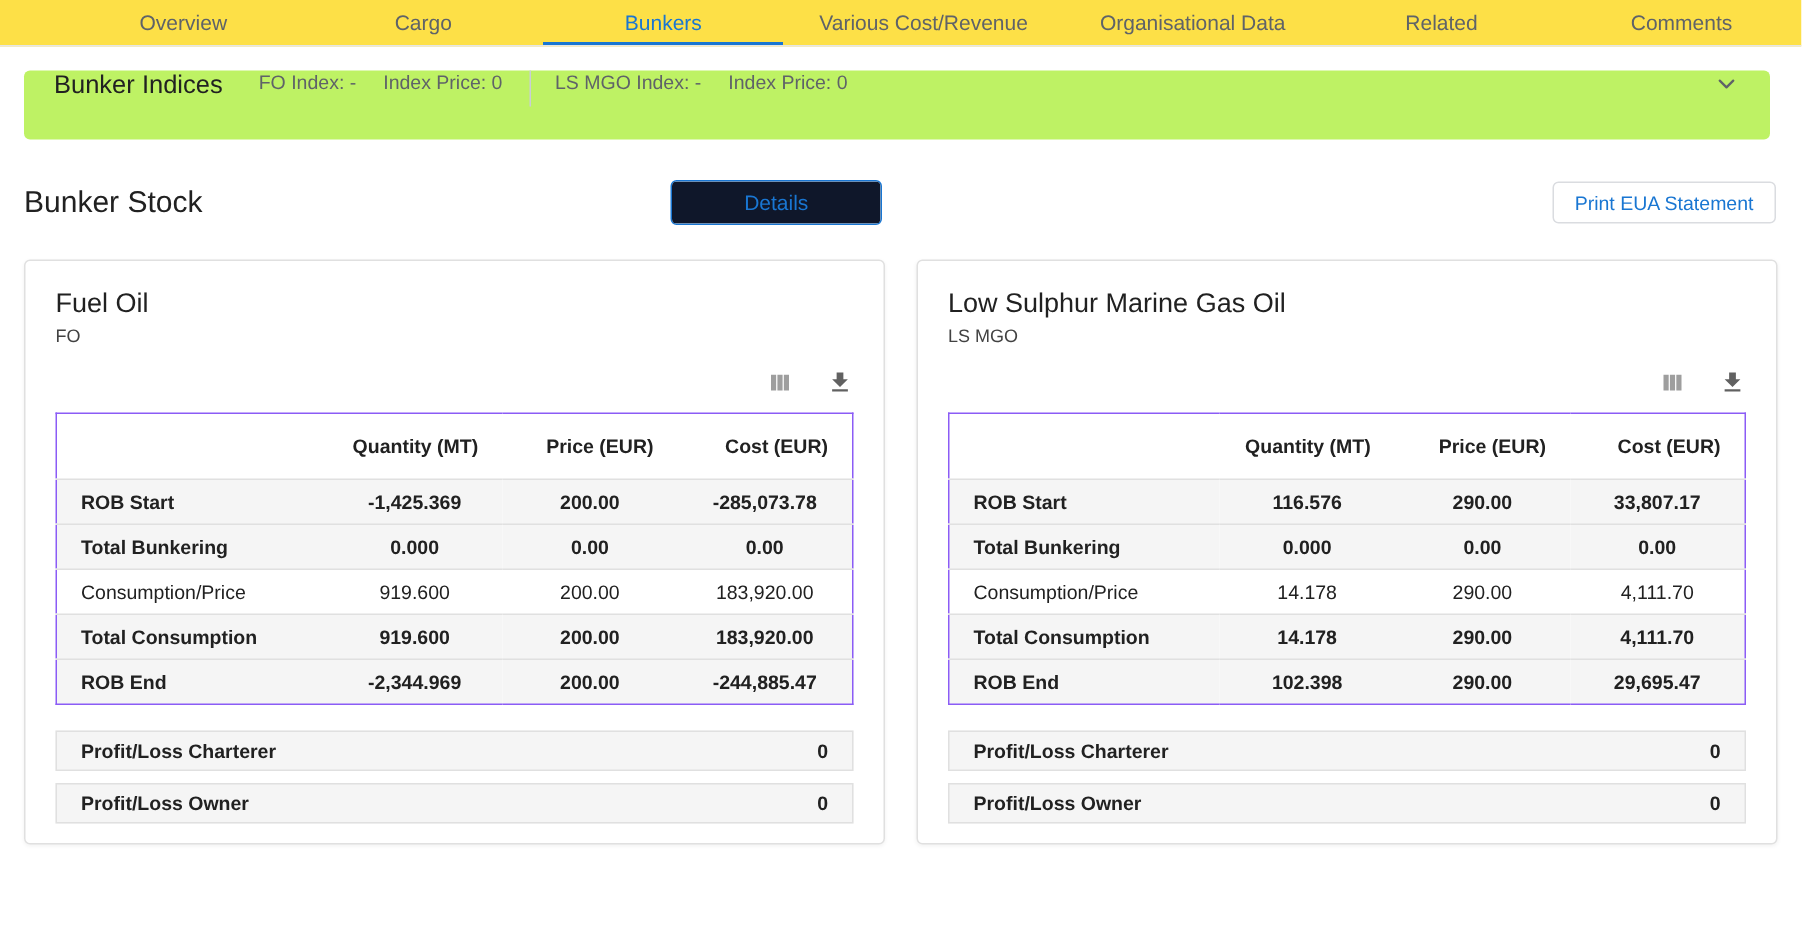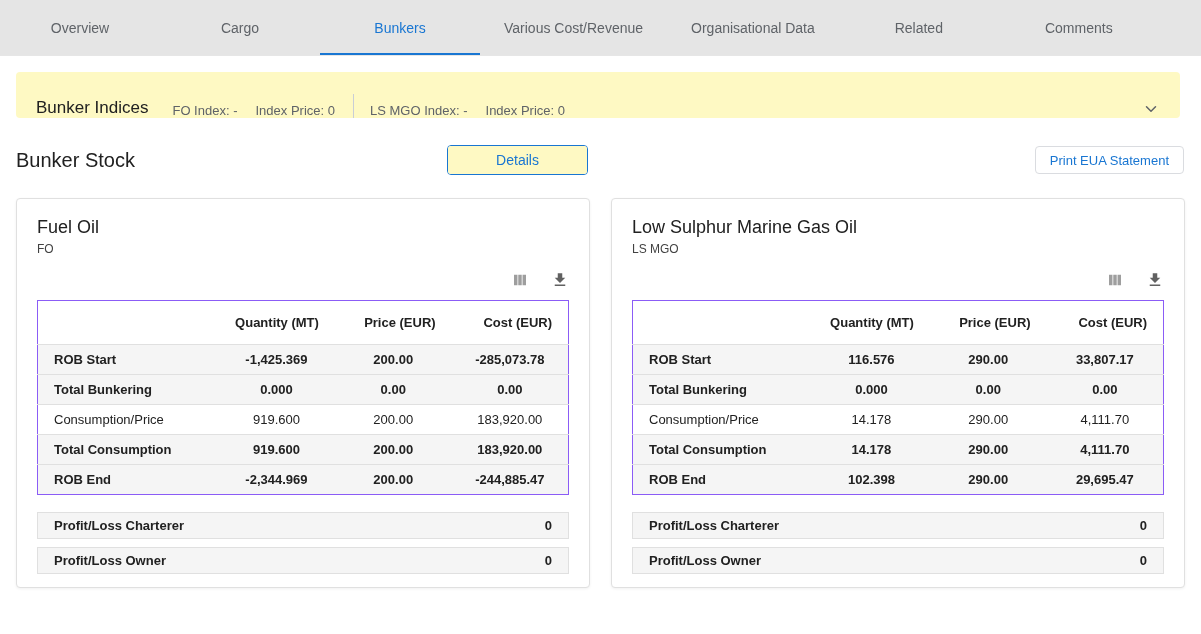--- a/index.html
+++ b/index.html
@@ -6,23 +6,24 @@
   html,body { width:1201px; height:634px; overflow:hidden; }
   body {
     font-family:"Liberation Sans", sans-serif;
     background:#ffffff;
     color:#212121;
   }
 
   
   .tabbar {
     display:flex;
-    height:56px;
-    background:#e5e5e5;
+    height:31px;
+    background:#fde047;
     border-bottom:1px solid #e6e6e6;
+    justify-content:flex-end;
   }
   .tab {
     min-width:160px;
     padding:0 24px;
     display:flex; align-items:center; justify-content:center;
     font-size:14px;
     color:#5f6368;
     cursor:pointer;
     position:relative;
     white-space:nowrap;
@@ -30,23 +31,23 @@
   .tab.active { color:#1976d2; }
   .tab.active::after {
     content:""; position:absolute; left:0; right:0; bottom:0;
     height:2px; background:#1976d2;
   }
 
   
   .indices {
     margin:16px 21px 0 16px;
     height:46px;
-    background:#fef9c3;
+    background:#bef264;
     border-radius:4px;
-    display:flex; align-items:flex-end;
+    display:flex; align-items:flex-start;
     padding:0 20px;
   }
   .indices-title { font-size:17px; color:#212121; margin-right:24px; }
   .indices-item  { font-size:13px; color:#5f6368; margin-right:18px; white-space:nowrap; }
   .indices-divider { width:1px; height:24px; background:#c9cdd6; margin:0 16px 0 0; }
   .flex-spacer { flex:1; }
   .chevron { display:flex; align-items:center; cursor:pointer; }
 
   
   .stock-row {
@@ -60,21 +61,21 @@
   .segmented {
     position:absolute; left:447px; top:1px;
     display:flex;
     border:1px solid #1976d2;
     border-radius:4px;
     overflow:hidden;
     height:30px;
   }
   .seg-btn {
     width:139px; height:100%;
-    border:none; background:#fef9c3;
+    border:none; background:#0f172a;
     color:#1976d2; font-size:14px;
     font-family:"Liberation Sans", sans-serif;
     cursor:pointer;
   }
   .seg-btn.active { background:#1976d2; color:#ffffff; }
   .seg-btn + .seg-btn { border-left:1px solid #1976d2; }
   .print-btn {
     position:absolute; right:17px; top:2px;
     height:28px; padding:0 14px;
     background:#ffffff;

